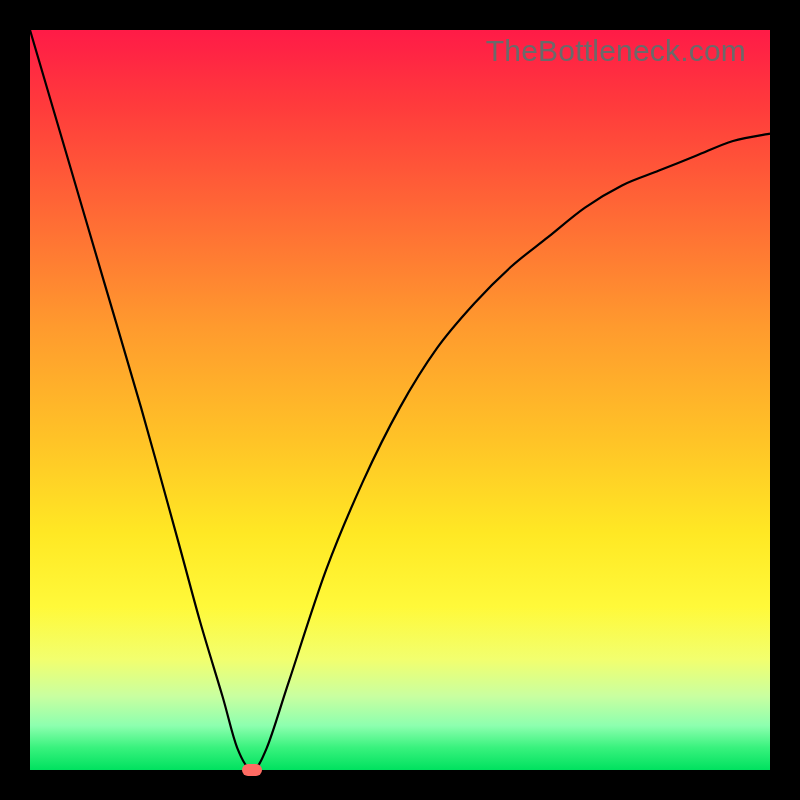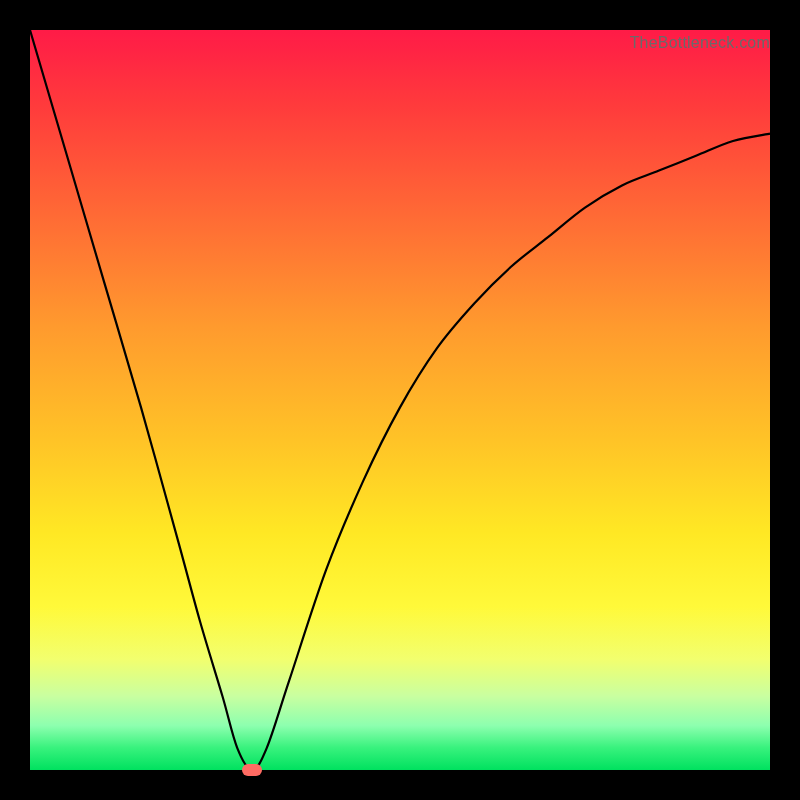--- a/index.html
+++ b/index.html
@@ -35,23 +35,23 @@
       #f2ff6e 85%,
       #c9ffa0 90%,
       #8dffaf 94%,
       #38f27d 97%,
       #00e15f 100%
     );
   }
   .watermark {
     position: absolute;
     top: 4px;
-    right: 0;
+    right: 24px;
     color: #6a6a6a;
-    font-size: 16px;
+    font-size: 30px;
     font-weight: 500;
     letter-spacing: 0.2px;
     user-select: none;
   }
   svg.curve {
     position: absolute;
     left: 0;
     top: 0;
     width: 740px;
     height: 740px;

